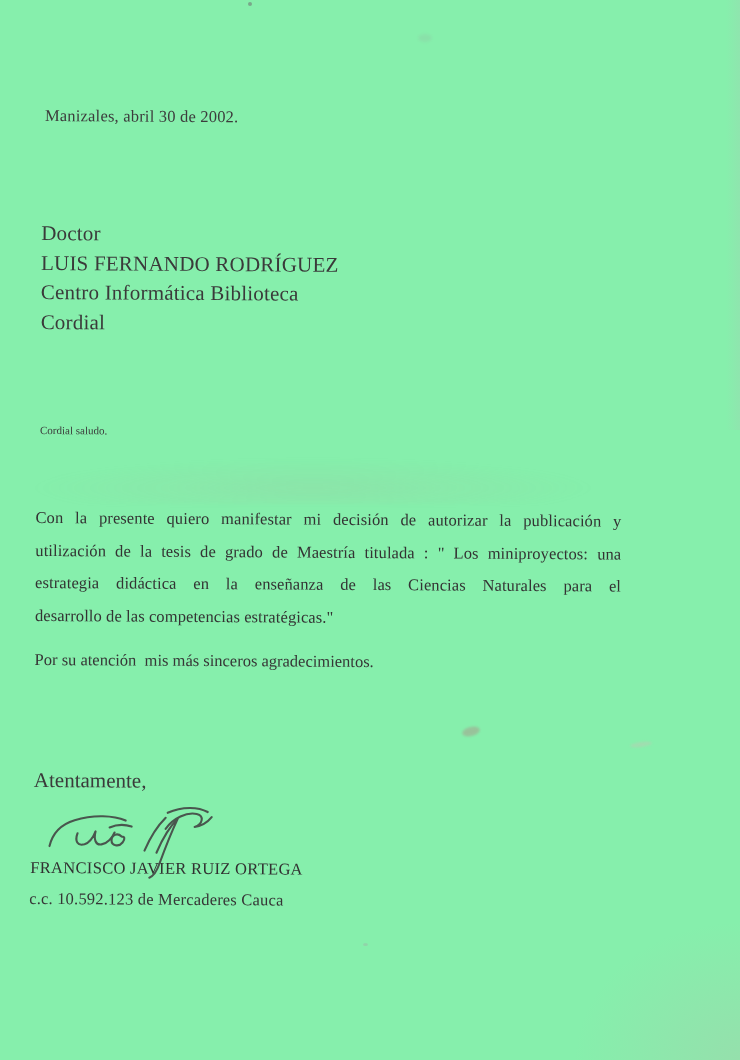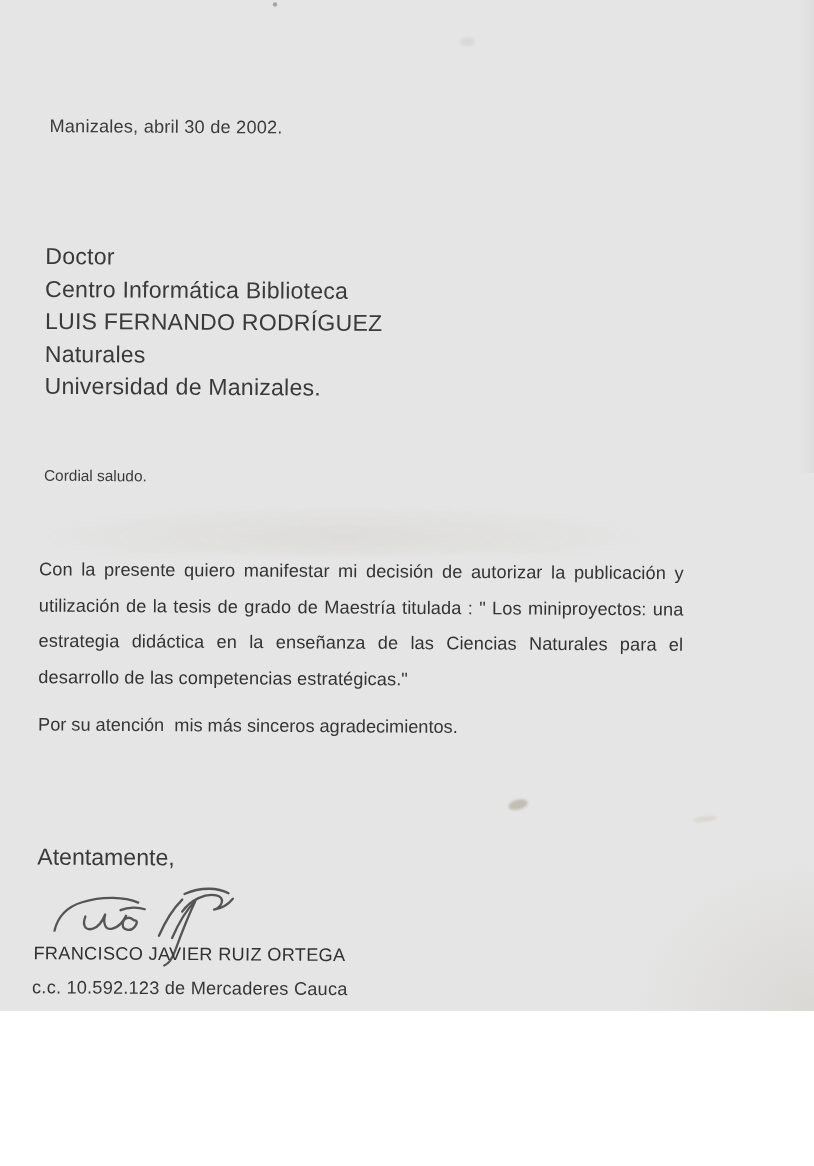--- a/index.html
+++ b/index.html
@@ -1,40 +1,40 @@
 <!DOCTYPE html>
 <html><head>
 <meta charset="utf-8">
 <style>
   html,body{margin:0;padding:0;background:#ffffff;}
   .page{
     position:relative;
-    width:740px;height:919px;
-    background:#e5e5e5;
+    width:740px;height:1060px;
+    background:#86efac;
     overflow:hidden;
-    font-family:Liberation Sans, sans-serif;
+    font-family:Liberation Serif, serif;
     color:#383838;
   }
   .letter{
     position:absolute;inset:0;
     transform:rotate(0.35deg);
     transform-origin:40px 110px;
   }
   .letter p{margin:0;}
   .date-line{
     position:absolute;left:45px;top:106px;
     font-size:16.5px;color:#3c3c3c;letter-spacing:0.2px;
   }
   .recipient{
     position:absolute;left:42px;top:219px;
     font-size:21px;line-height:29.5px;color:#3a3a3a;letter-spacing:0.2px;
   }
   .greeting{
     position:absolute;left:42px;top:424px;
-    font-size:14px;color:#3a3a3a;
+    font-size:11px;color:#3a3a3a;
   }
   .body-block{
     position:absolute;left:38px;top:502px;width:586px;
     font-size:16.5px;color:#333333;letter-spacing:0.1px;
   }
   .body-line{
     line-height:32.5px;
     text-align:justify;
     text-align-last:justify;
     text-justify:inter-word;
@@ -105,24 +105,23 @@
   <div class="faint-band"></div>
   <div class="edge-right"></div>
   <div class="corner-shade"></div>
 
   <div class="letter">
 
     <p class="date-line">Manizales, abril 30 de 2002.</p>
 
     <div class="recipient">
       <p>Doctor</p>
+      <p>LUIS FERNANDO RODRÍGUEZ</p>
       <p>Centro Informática Biblioteca</p>
-      <p>LUIS FERNANDO RODRÍGUEZ</p>
-      <p>Naturales</p>
-      <p>Universidad de Manizales.</p>
+      <p>Cordial</p>
     </div>
 
     <p class="greeting">Cordial saludo.</p>
 
     <div class="body-block">
       <div class="body-line">Con la presente quiero manifestar mi decisión de autorizar la publicación y</div>
       <div class="body-line">utilización de la tesis de grado de Maestría titulada : " Los miniproyectos: una</div>
       <div class="body-line">estrategia didáctica en la enseñanza de las Ciencias Naturales para el</div>
       <div class="body-line last">desarrollo de las competencias estratégicas."</div>
     </div>

